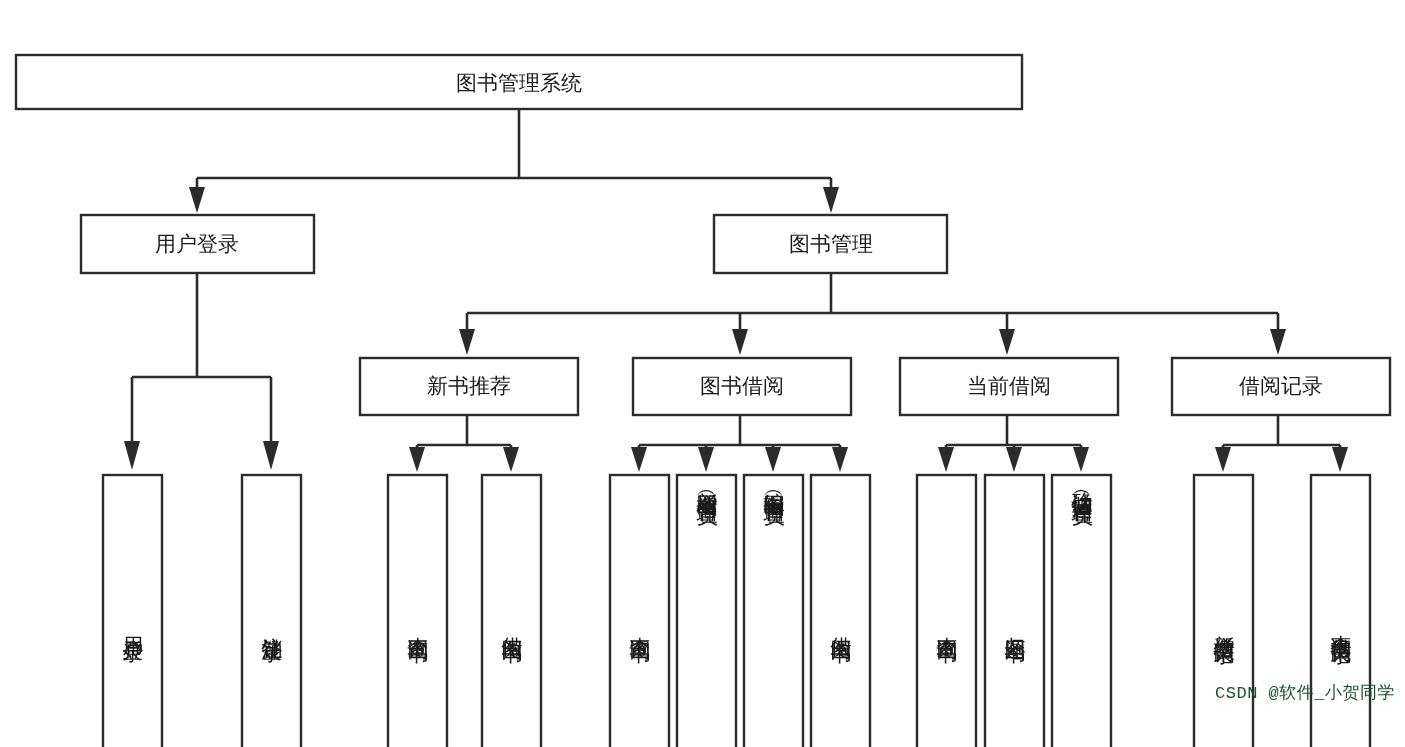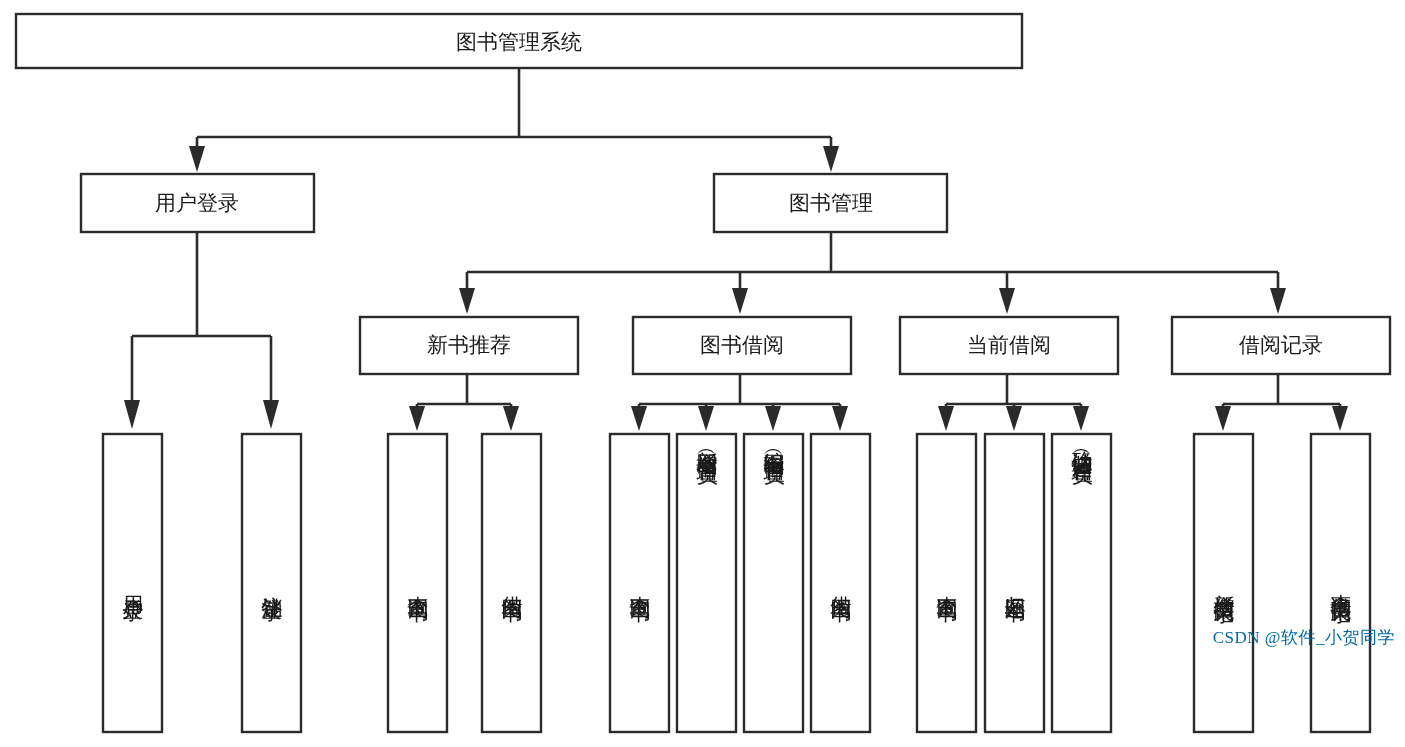--- a/index.html
+++ b/index.html
@@ -11,20 +11,21 @@
     width: 1405px;
     height: 747px;
     font-family: "DejaVu Sans", "Liberation Sans", sans-serif;
     overflow: hidden;
   }
   #diagram-root {
     position: relative;
     width: 1405px;
     height: 669px;
     background: #ffffff;
+    margin-top: 41px;
   }
   svg.diagram-canvas {
     position: absolute;
     left: 0;
     top: 0;
     width: 1405px;
     height: 747px;
     display: block;
   }
   .node-box {
@@ -63,24 +64,24 @@
     font-size: 21px;
     line-height: 1.18;
     color: #1a1a1a;
     letter-spacing: 2px;
     white-space: nowrap;
     text-align: center;
   }
   .watermark {
     position: absolute;
     right: 10px;
-    bottom: 20px;
-    font-family: Liberation Serif, serif;
+    bottom: 6px;
+    font-family: Liberation Mono, monospace;
     font-size: 17px;
-    color: #0369a1;
+    color: #14532d;
     letter-spacing: 0.5px;
     white-space: nowrap;
     pointer-events: none;
   }
 </style>
 </head>
 <body>
 
 <div id="diagram-root">
 

